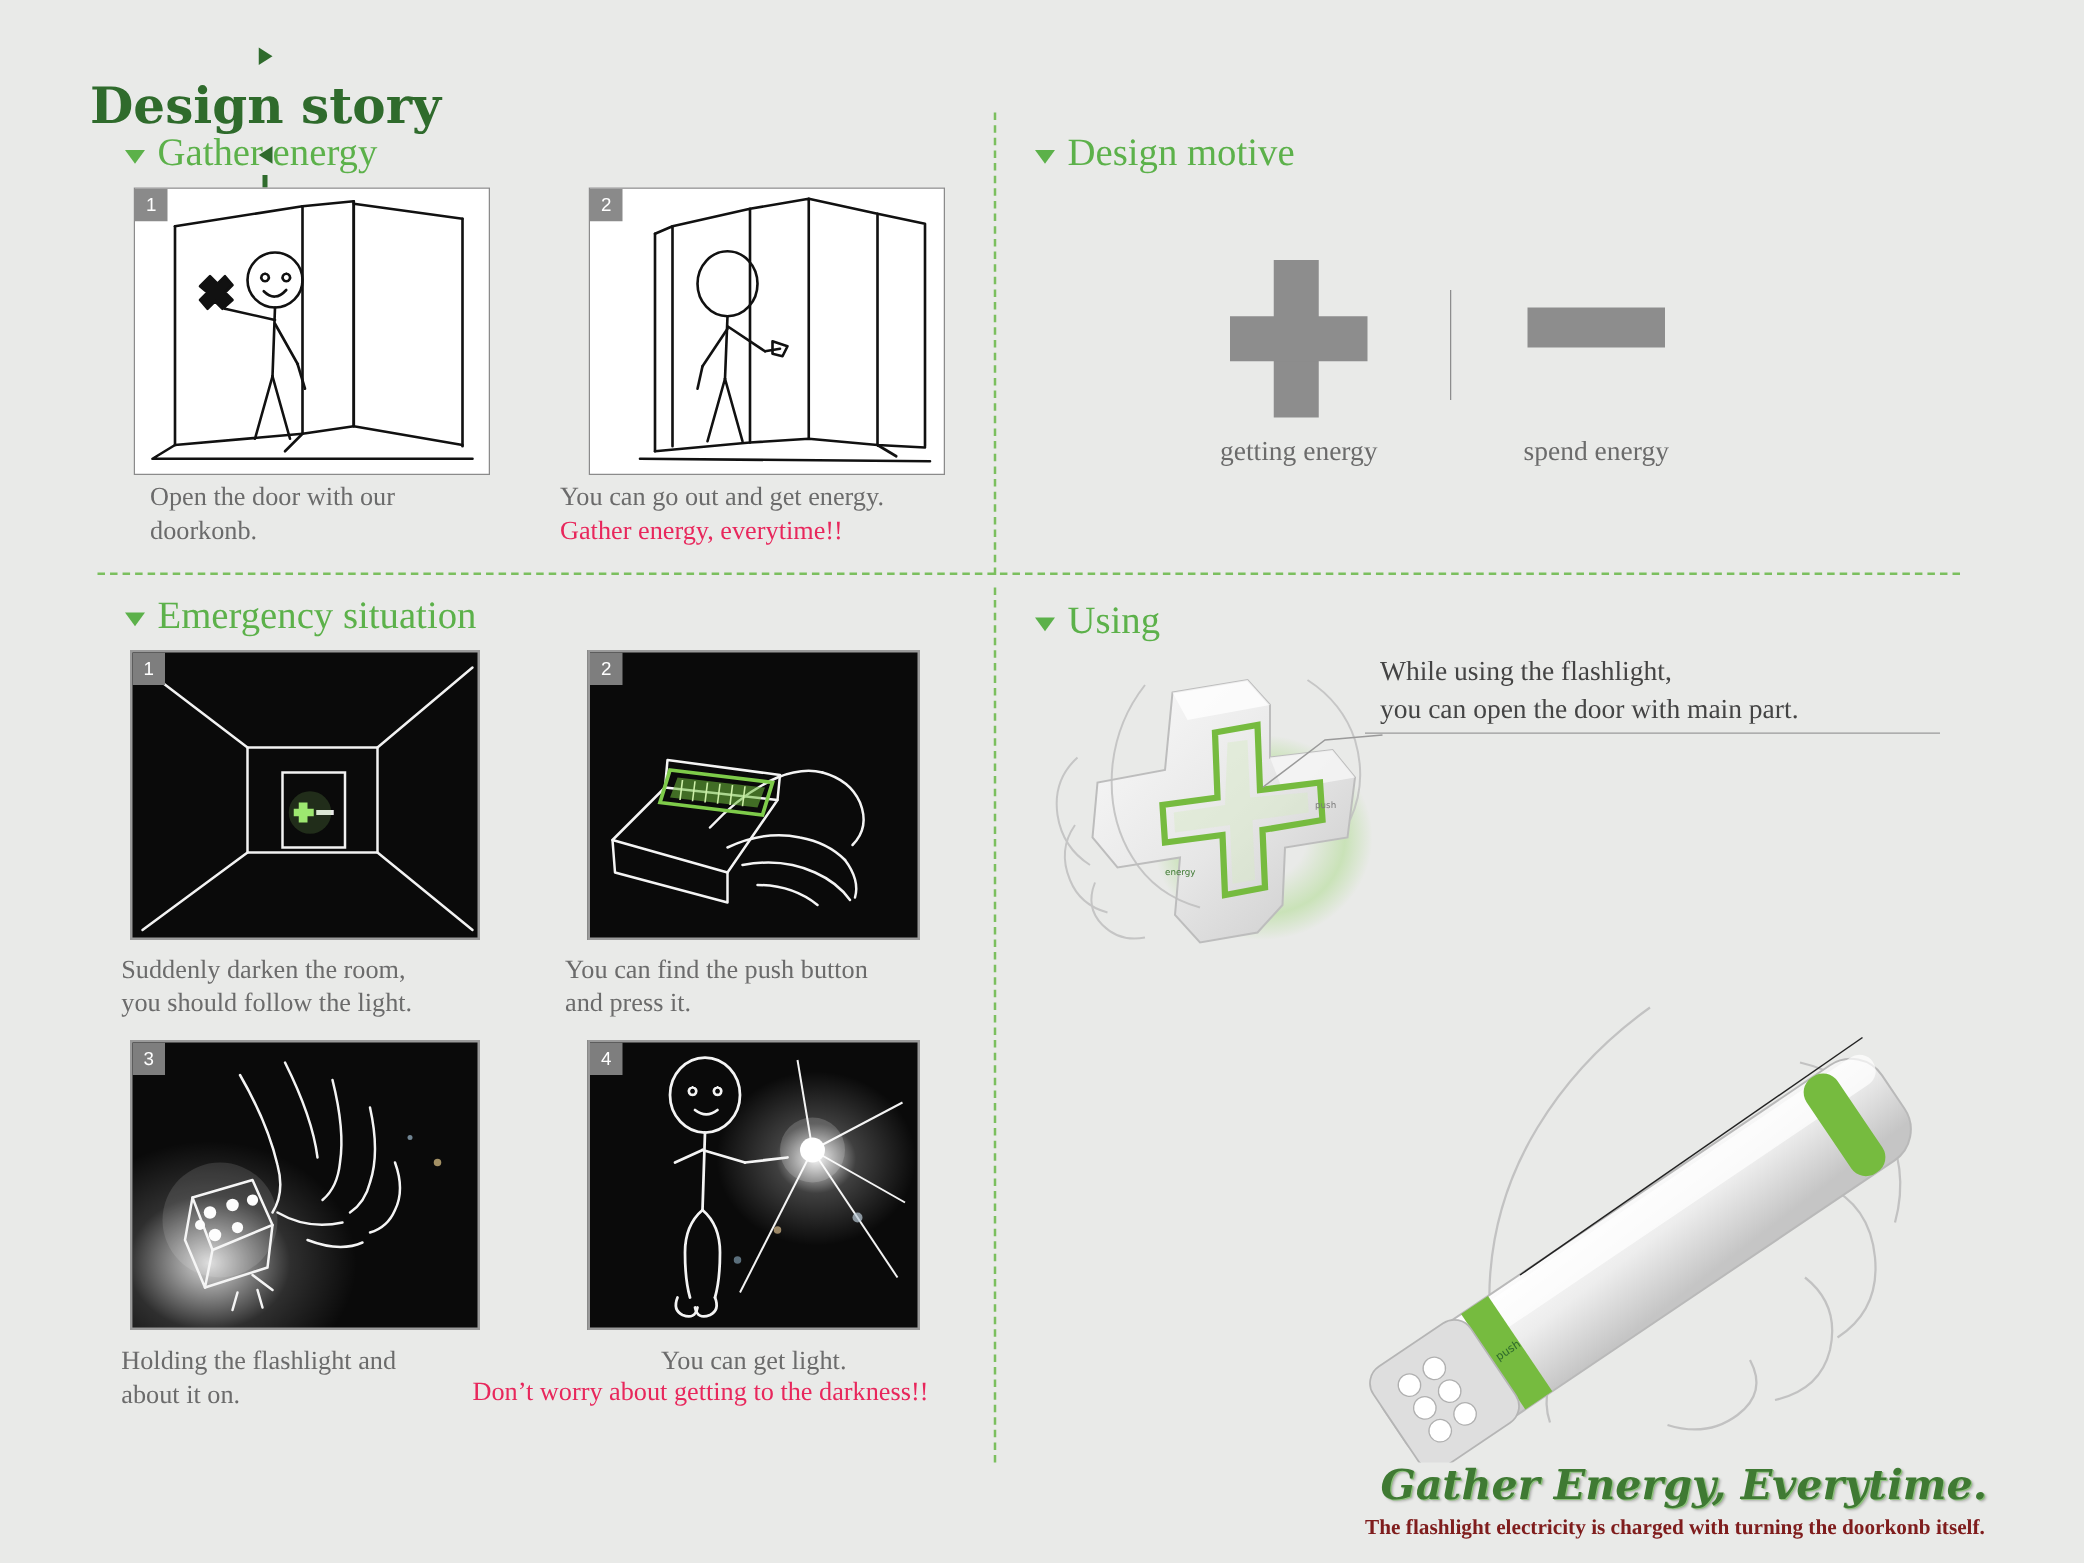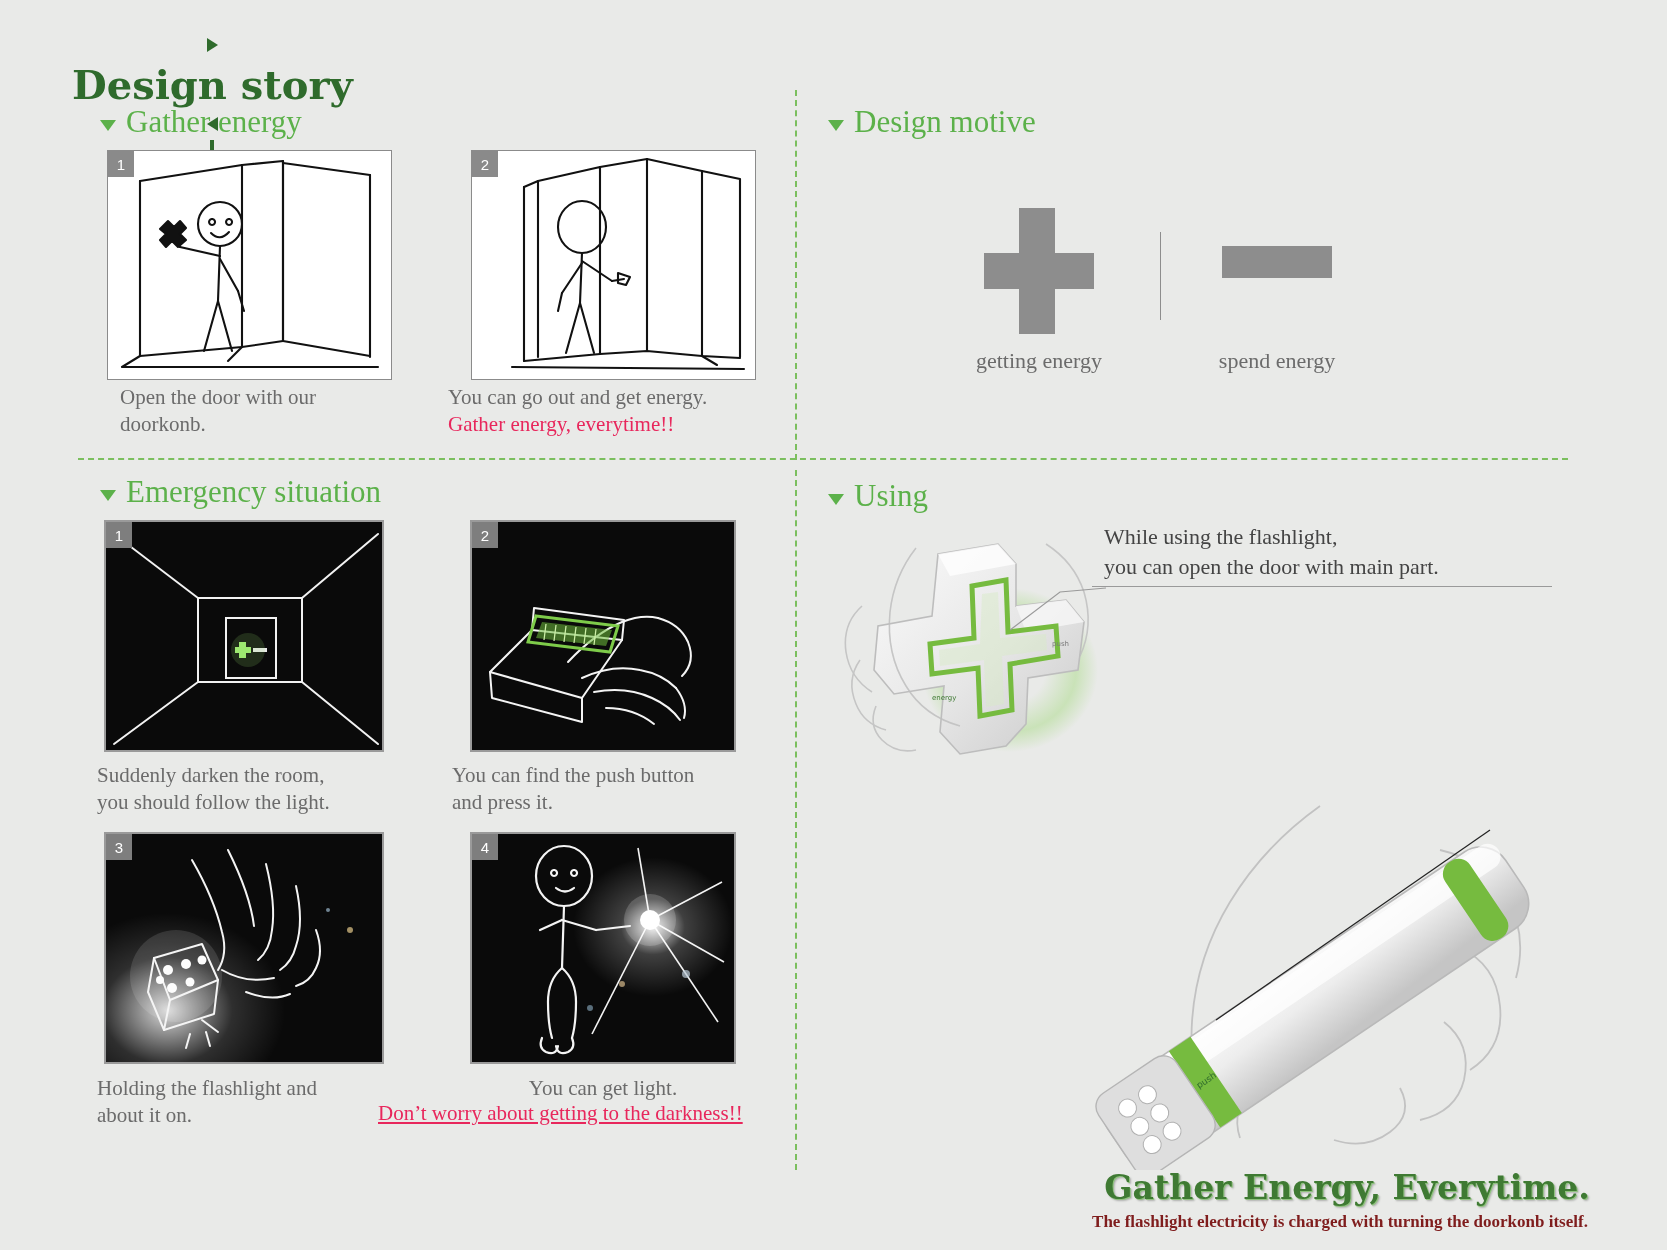--- a/index.html
+++ b/index.html
@@ -77,20 +77,21 @@
   }
   .note-underline{position:absolute;border-top:1px solid #9a9a9a;}
   .leader{position:absolute;}
 
   
   .slogan{
     position:absolute;left:1067px;top:1168px;width:560px;text-align:center;
     font-family:"DejaVu Serif", serif;font-weight:bold;font-size:33px;
     color:#3f7a33;white-space:nowrap;
     text-shadow:1px 1px 0 #8fc27e, 2px 2px 2px rgba(0,0,0,.25);
+    font-style:italic;
   }
   .slogan-sub{
     position:absolute;left:1020px;top:1212px;width:640px;text-align:center;
     font-size:17px;color:#7f1d1d;font-weight:bold;white-space:nowrap;
   }
 
   svg{display:block;}
 </style>
 </head>
 <body>
@@ -352,21 +353,21 @@
       <circle cx="178" cy="86" r="26" fill="#fff" opacity="0.18"></circle>
       <circle cx="214" cy="140" r="4" fill="#b9c9d6" opacity="0.7"></circle>
       <circle cx="150" cy="150" r="3" fill="#d6b98a" opacity="0.7"></circle>
       <circle cx="118" cy="174" r="3" fill="#8fb0c6" opacity="0.6"></circle>
     </svg>
   </div>
   <div class="cap center" style="left:470px;top:1075px;width:266px;">
     <div>You can get light.</div>
   </div>
 
-  <div class="cap red" style="left:378px;top:1100px;width:470px;text-decoration:underline;">Don’t worry about getting to the darkness!!</div>
+  <div class="cap red" style="left:378px;top:1100px;width:470px;">Don’t worry about getting to the darkness!!</div>
 
   <svg style="position:absolute;left:820px;top:510px;" width="320" height="310" viewBox="0 0 320 310">
     <defs>
       <linearGradient id="bodyG" x1="0" y1="0" x2="1" y2="1">
         <stop offset="0%" stop-color="#fbfbfb"></stop>
         <stop offset="55%" stop-color="#e6e6e6"></stop>
         <stop offset="100%" stop-color="#c9c9c9"></stop>
       </linearGradient>
       <radialGradient id="auraG" cx="50%" cy="50%" r="50%">
         <stop offset="40%" stop-color="#8fd45f" stop-opacity="0"></stop>

